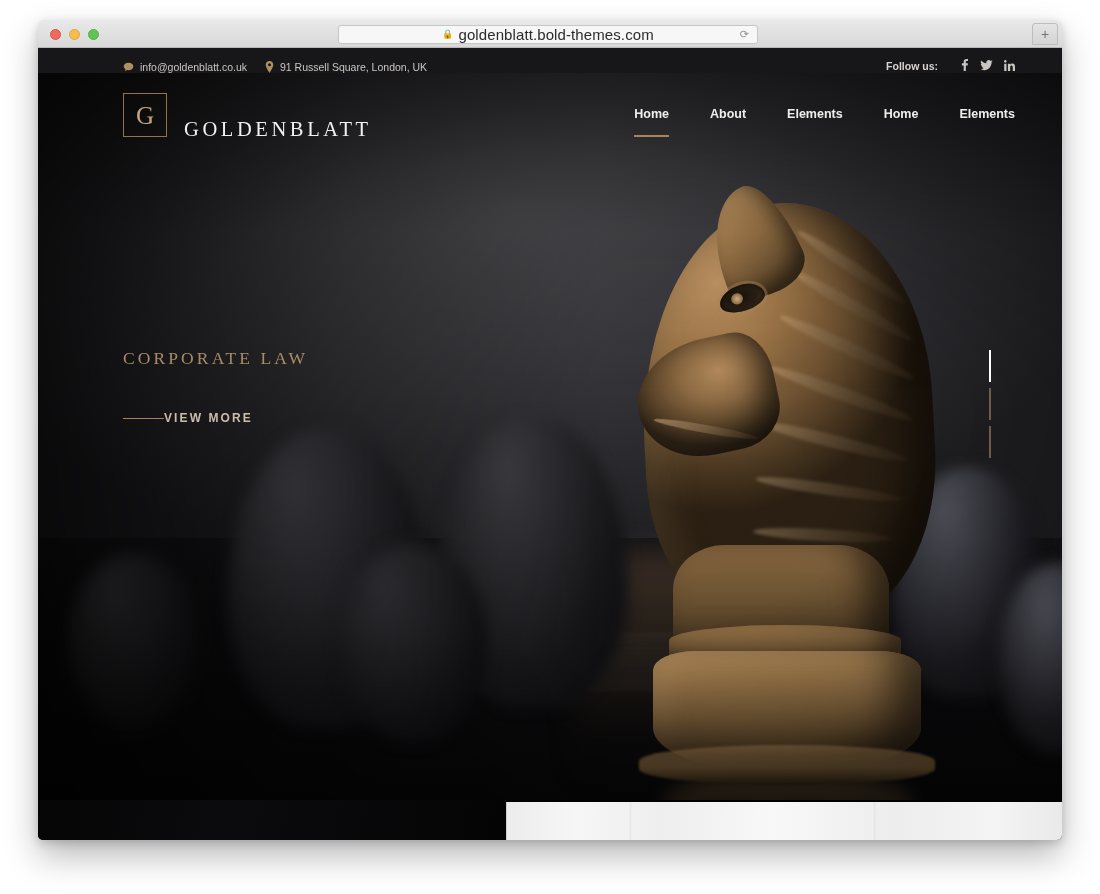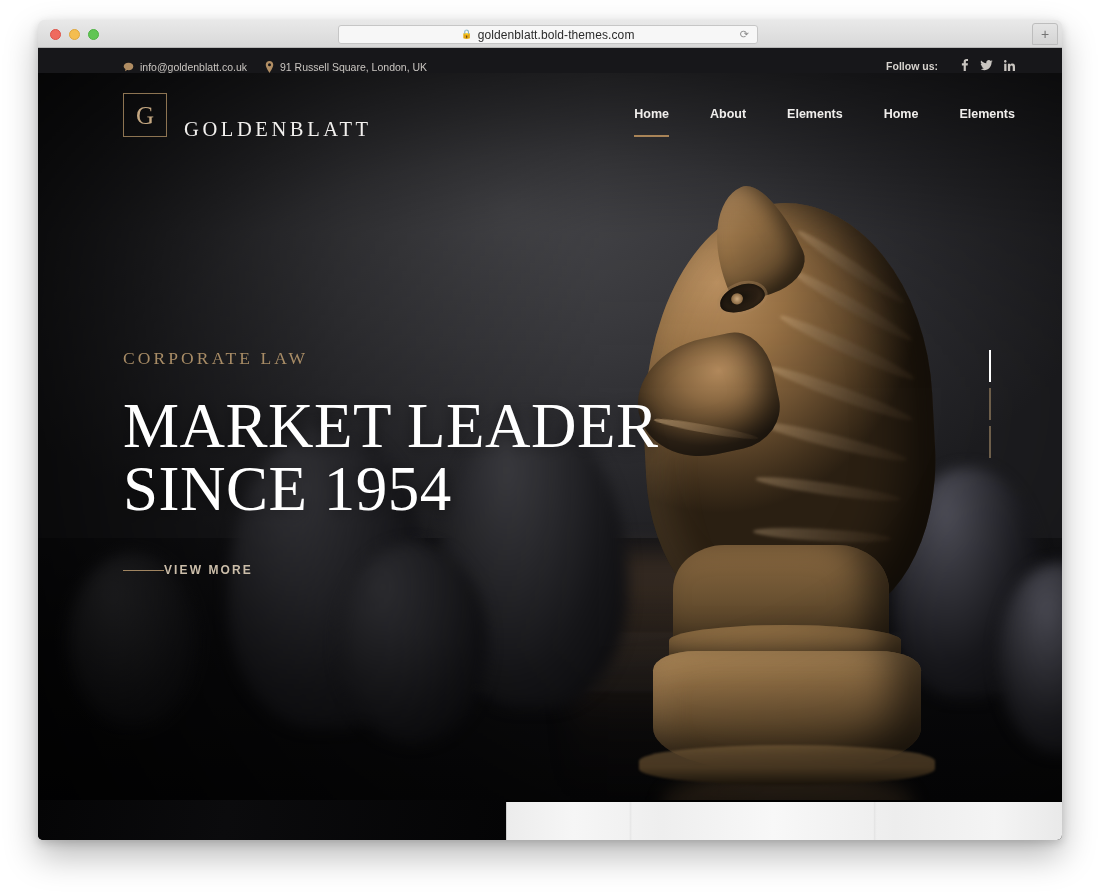--- a/index.html
+++ b/index.html
@@ -55,21 +55,21 @@
     align-items: center;
     justify-content: center;
     gap: 5px;
   }
   .url-lock {
     font-size: 9px;
     color: #6d6d6d;
     line-height: 1;
   }
   .url-text {
-    font-size: 12px;
+    font-size: 15px;
     color: #2b2b2b;
     letter-spacing: .1px;
   }
   .url-reload {
     position: absolute;
     right: 8px;
     font-size: 11px;
     color: #8a8a8a;
   }
   .new-tab-btn {
@@ -588,24 +588,20 @@
           <a class="nav-link is-active">Home</a>
           <a class="nav-link">About</a>
           <a class="nav-link">Elements</a>
           <a class="nav-link">Home</a>
           <a class="nav-link">Elements</a>
         </nav>
       </div>
 
       <div class="hero-content">
         <div class="hero-eyebrow">CORPORATE LAW</div>
-        <h1 class="hero-title">
-          <span>MARKET LEADER</span>
-          <span>SINCE 1954</span>
-        </h1>
         <a class="hero-cta">
           <span class="cta-dash"></span>
           <span class="cta-label">VIEW MORE</span>
         </a>
       </div>
 
       <div class="slider-dots">
         <i class="is-active"></i>
         <i></i>
         <i></i>

